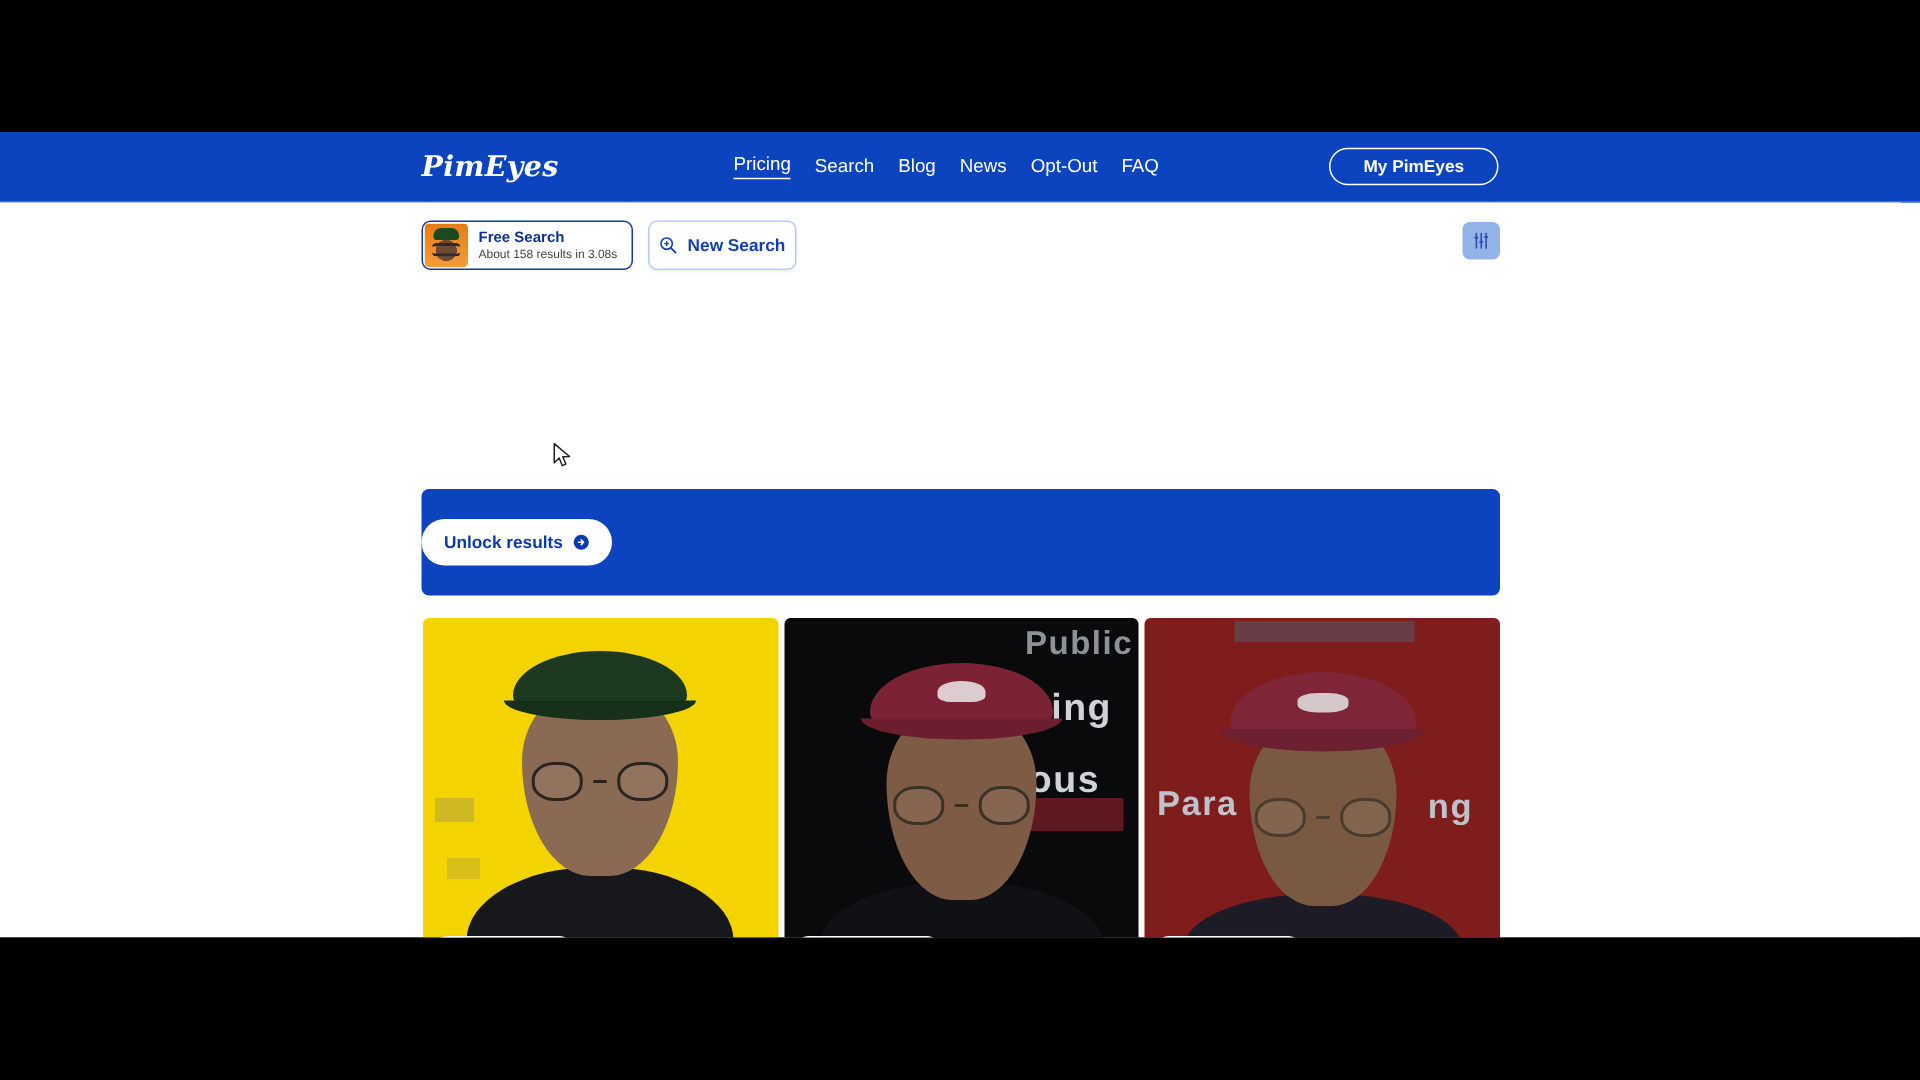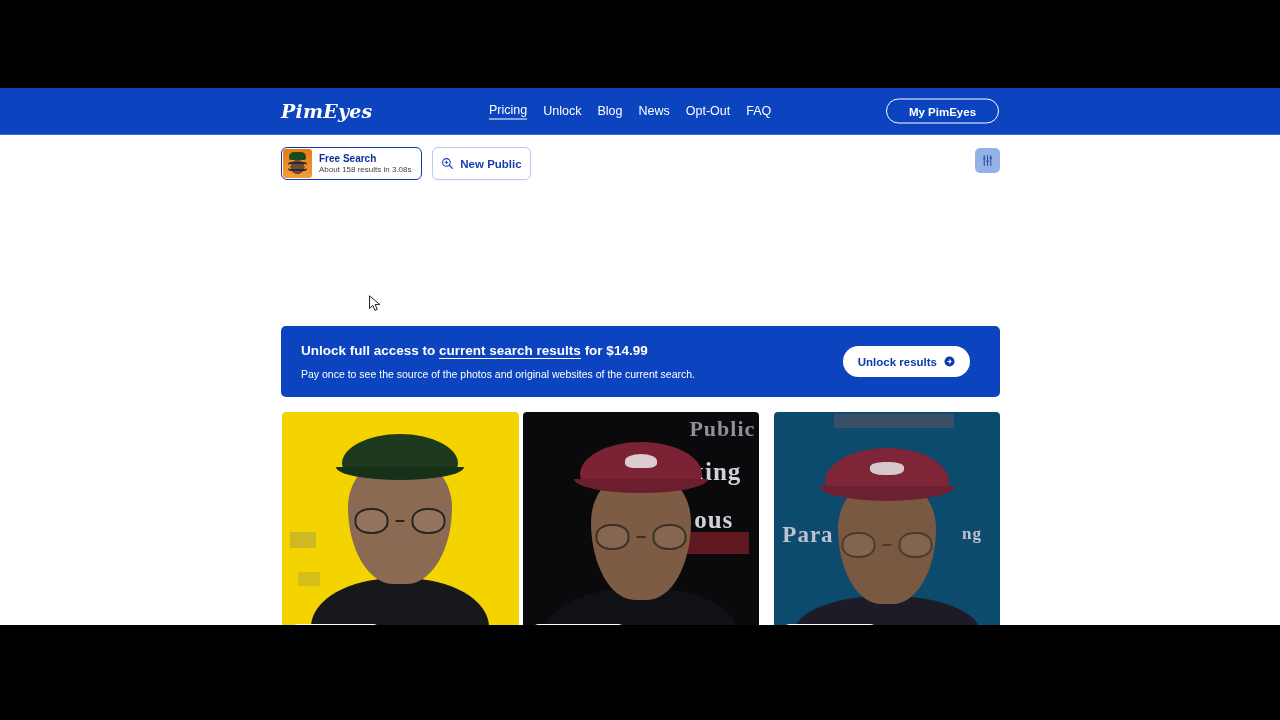--- a/index.html
+++ b/index.html
@@ -271,25 +271,25 @@
   .shoulders {
     position:absolute; left:50%; transform:translateX(-50%);
     border-radius: 48% 48% 0 0 / 70% 70% 0 0;
   }
 
   
   .t1 { background:#F4D400; }
   
   .t2 { background:#0a0a0c; }
   
-  .t3 { background:#0c4a6e;margin-left:11px; }
+  .t3 { background:#7f1d1d; }
 
   .pixtext {
     position:absolute;
-    font-family:Liberation Serif, serif;
+    font-family:Liberation Sans, sans-serif;
     font-weight:700;
     color:#7e8287;
     letter-spacing:1px;
     filter: blur(.4px);
     white-space: nowrap;
   }
   .blockblur {
     position:absolute;
     background:#6f7479;
     opacity:.75;
@@ -300,21 +300,21 @@
 
 <div class="letterbox-top"></div>
 
 <div id="viewport">
 
   <div class="navbar">
     <div class="brand">PimEyes</div>
 
     <nav class="navlinks">
       <a class="navlink active">Pricing</a>
-      <a class="navlink">Unlock</a>
+      <a class="navlink">Search</a>
       <a class="navlink">Blog</a>
       <a class="navlink">News</a>
       <a class="navlink">Opt-Out</a>
       <a class="navlink">FAQ</a>
     </nav>
 
     <button class="account-btn">My PimEyes</button>
   </div>
 
   <div class="page">
@@ -329,21 +329,21 @@
         </div>
       </div>
 
       <button class="new-search-btn">
         <svg class="ns-icon" viewBox="0 0 24 24">
           <circle cx="10" cy="10" r="7" fill="none" stroke="#143EB0" stroke-width="2"></circle>
           <line x1="10" y1="7" x2="10" y2="13" stroke="#143EB0" stroke-width="1.8"></line>
           <line x1="7" y1="10" x2="13" y2="10" stroke="#143EB0" stroke-width="1.8"></line>
           <line x1="15.2" y1="15.2" x2="21" y2="21" stroke="#143EB0" stroke-width="2.2" stroke-linecap="round"></line>
         </svg>
-        <span>New Public</span>
+        <span>New Search</span>
       </button>
 
       <button class="filter-btn">
         <svg width="13" height="13" viewBox="0 0 24 24">
           <g stroke="#2d4fa8" stroke-width="2" stroke-linecap="round">
             <line x1="6" y1="3" x2="6" y2="21"></line>
             <line x1="12" y1="3" x2="12" y2="21"></line>
             <line x1="18" y1="3" x2="18" y2="21"></line>
           </g>
           <g fill="#2d4fa8">
@@ -353,26 +353,20 @@
           </g>
         </svg>
       </button>
     </div>
 
     <svg class="cursor" viewBox="0 0 20 24">
       <path d="M2 1 L2 18 L6.4 13.8 L9.2 20.6 L12.3 19.2 L9.6 12.7 L15.6 12.5 Z" fill="#ffffff" stroke="#1d1d1d" stroke-width="1.3" stroke-linejoin="round"></path>
     </svg>
 
     <div class="banner">
-      <div class="banner-text">
-        <div class="banner-h">
-          <span>Unlock full access to </span><u>current search results</u><span> for $14.99</span>
-        </div>
-        <div class="banner-p">Pay once to see the source of the photos and original websites of the current search.</div>
-      </div>
       <button class="unlock-btn">
         <span>Unlock results</span>
         <svg class="unlock-icon" viewBox="0 0 24 24">
           <circle cx="12" cy="12" r="11" fill="#0B3AAF"></circle>
           <path d="M8 12 h7 M12 8.5 L15.5 12 L12 15.5" fill="none" stroke="#ffffff" stroke-width="2.2" stroke-linecap="round" stroke-linejoin="round"></path>
         </svg>
       </button>
     </div>
 
     <div class="grid">
@@ -411,21 +405,21 @@
           </div>
           <div style="position:absolute;left:50%;transform:translateX(-50%);top:42px;width:32px;height:14px;background:#e7dfe0;border-radius:50% 50% 30% 30%;opacity:.9;"></div>
         </div>
         <div class="url-pill">https://faceclips.net…</div>
       </div>
 
       <div class="tile t3">
         <div class="art">
           <div class="blockblur" style="left:60px; top:2px; width:120px; height:14px; background:#585463; opacity:.6;"></div>
           <div class="pixtext" style="left:8px; top:110px; font-size:23px; color:#bfc2cb;">Para</div>
-          <div class="pixtext" style="right:18px; top:112px; font-size:17px; color:#bfc2cb;">ng</div>
+          <div class="pixtext" style="right:18px; top:112px; font-size:23px; color:#bfc2cb;">ng</div>
           <div class="shoulders" style="bottom:0; width:186px; height:52px; background:#1d1b25;"></div>
           <div class="face" style="top:66px; width:98px; height:126px; background:#7a5942;"></div>
           <div class="cap" style="top:36px; width:124px; height:46px; background:#7e2637;"></div>
           <div class="brim" style="top:74px; width:136px; height:15px; background:#6d2030;"></div>
           <div class="glasses" style="top:120px;">
             <div class="lens" style="border-color:#4a3c2c;"></div>
               <div class="bridge" style="background:#4a3c2c;"></div>
               <div class="lens" style="border-color:#4a3c2c;"></div>
           </div>
           <div style="position:absolute;left:50%;transform:translateX(-50%);top:50px;width:34px;height:13px;background:#dcd6d8;border-radius:40%;opacity:.92;"></div>

